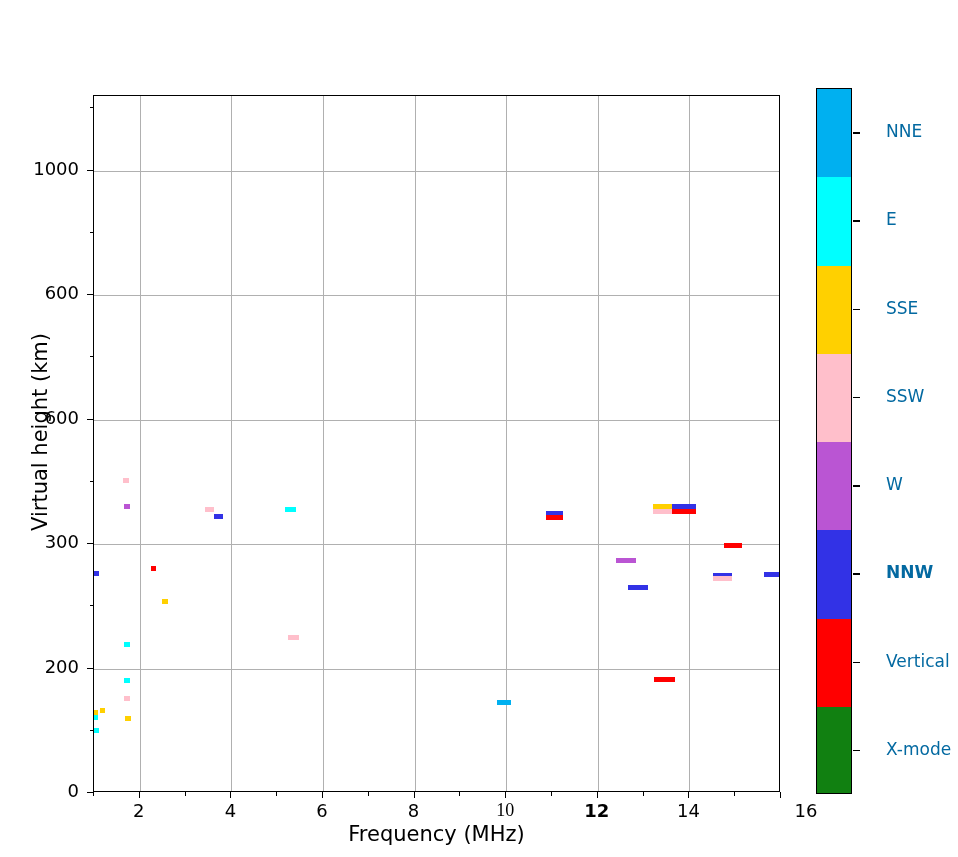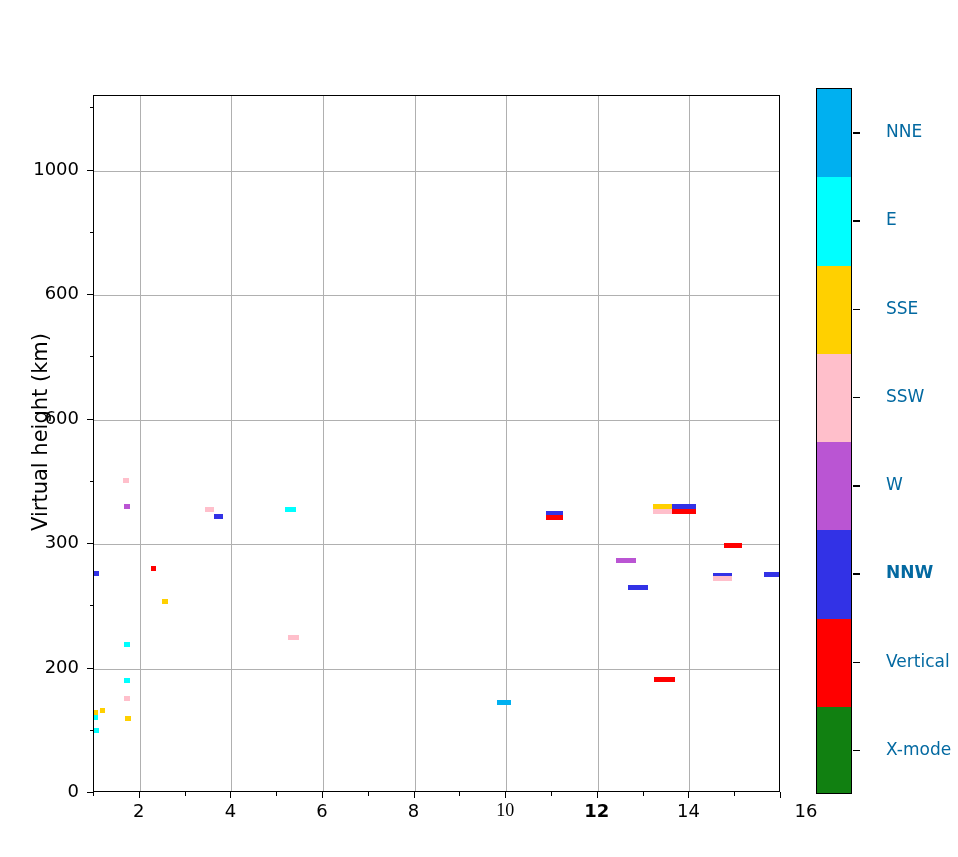--- a/index.html
+++ b/index.html
@@ -180,20 +180,21 @@
       <div class="ytick" style="top: 169.68px;"></div>
       <div class="yticklabel" style="top: 157.68px;">1000</div>
       <div class="ytick-minor" style="top: 729.77px;"></div>
       <div class="ytick-minor" style="top: 605.3px;"></div>
       <div class="ytick-minor" style="top: 480.84px;"></div>
       <div class="ytick-minor" style="top: 356.38px;"></div>
       <div class="ytick-minor" style="top: 231.91px;"></div>
       <div class="ytick-minor" style="top: 107.45px;"></div>
     </div>
 
+  <div id="xlabel">Frequency (MHz)</div>
   <div id="ylabel">Virtual height (km)</div>
 
   <div id="colorbar">
       <div class="cbseg" style="top: 0px; height: 88.75px; background: rgb(0, 176, 240);"></div>
       <div class="cbseg" style="top: 88.25px; height: 88.75px; background: rgb(0, 255, 255);"></div>
       <div class="cbseg" style="top: 176.5px; height: 88.75px; background: rgb(255, 208, 0);"></div>
       <div class="cbseg" style="top: 264.75px; height: 88.75px; background: rgb(255, 191, 203);"></div>
       <div class="cbseg" style="top: 353px; height: 88.75px; background: rgb(186, 85, 211);"></div>
       <div class="cbseg" style="top: 441.25px; height: 88.75px; background: rgb(50, 50, 230);"></div>
       <div class="cbseg" style="top: 529.5px; height: 88.75px; background: rgb(255, 0, 0);"></div>

